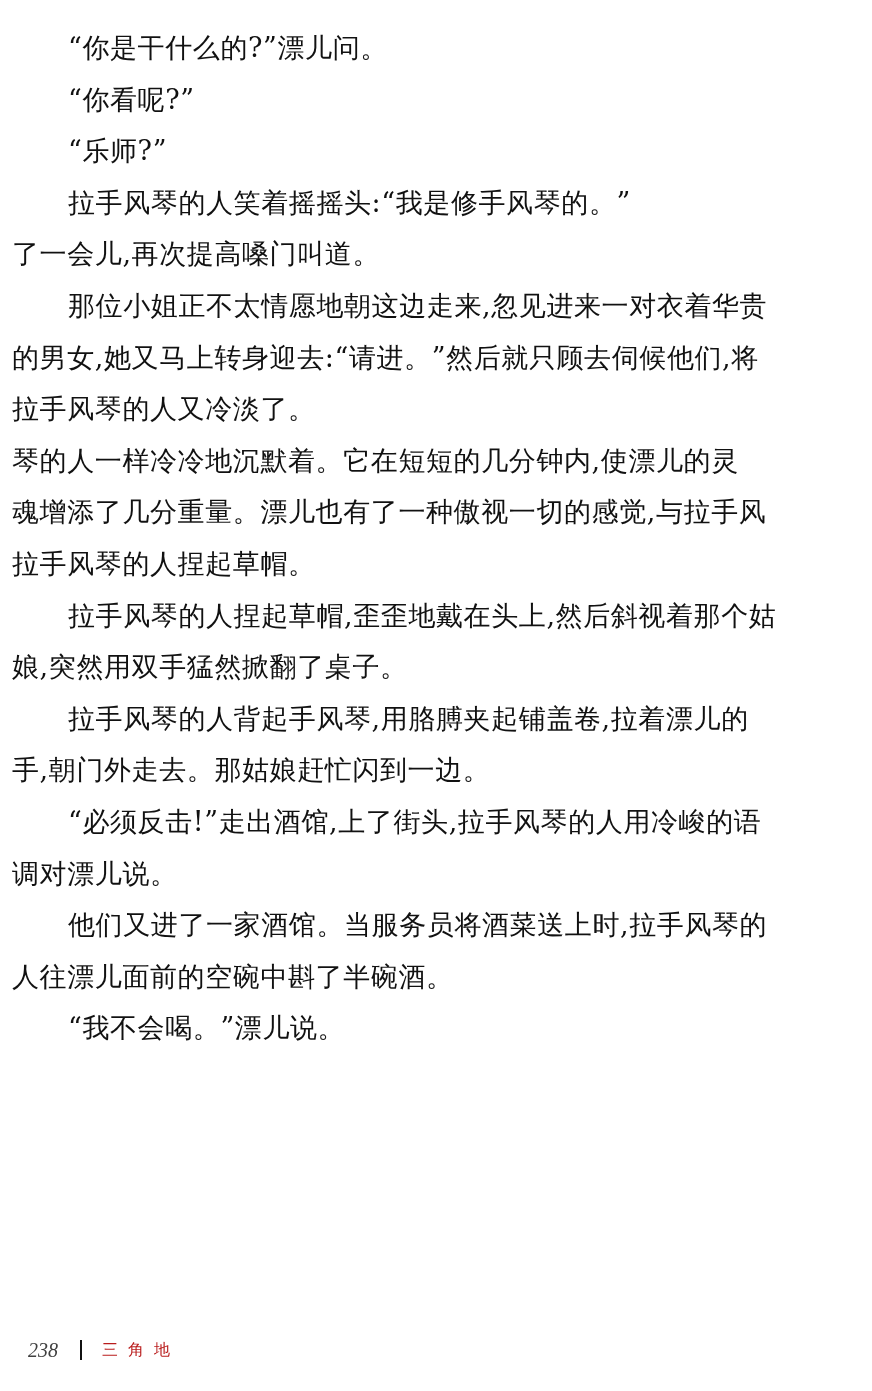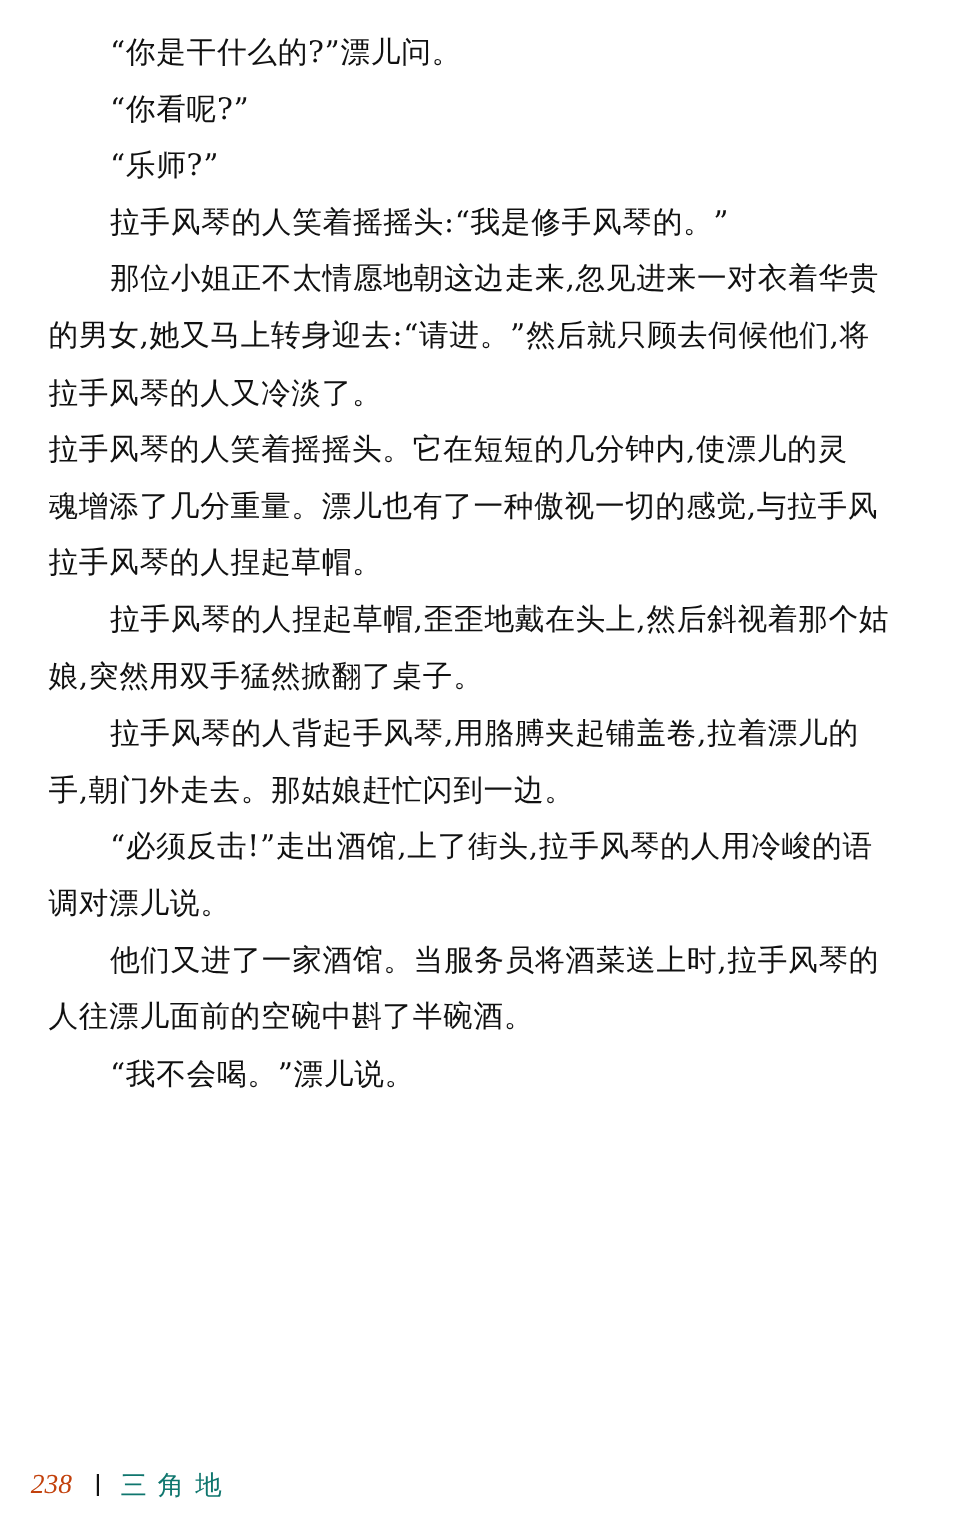--- a/index.html
+++ b/index.html
@@ -1,38 +1,39 @@
 <!DOCTYPE html>
 <html><head>
 <meta charset="utf-8">
 <style>
   html, body { margin:0; padding:0; background:#ffffff; }
   body { width:872px; height:1391px; position:relative; overflow:hidden;
          font-family: "DejaVu Serif", "Liberation Serif", serif; color:#111; }
-  .page { position:absolute; left:44px; top:22px; width:816px; }
+  .page { position:absolute; left:12px; top:22px; width:816px; }
   .line { height:51.6px; line-height:51.6px; font-size:27px; white-space:nowrap;
           letter-spacing:0.6px; }
   .line.indent { padding-left:56px; }
   .footer { position:absolute; left:28px; top:1330px; height:40px; display:flex; align-items:center; }
-  .pagenum { font-family:"Liberation Serif", serif; font-style:italic; font-size:25px; color:#c2410c; }
+  .pagenum { font-family:"Liberation Serif", serif; font-style:italic; font-size:20px; color:#404040; }
   .sep { display:inline-block; width:2px; height:20px; background:#111; margin:0 20px 0 22px; }
-  .booktitle { font-family:Liberation Sans, sans-serif; font-size:24px; letter-spacing:10px; color:#0f766e; }
+  .booktitle { font-family:Liberation Sans, sans-serif; font-size:16px; letter-spacing:10px; color:#b91c1c; }
 </style>
 </head>
 <body>
 
 <div class="page">
   <div class="line indent">“你是干什么的?”漂儿问。</div>
   <div class="line indent">“你看呢?”</div>
   <div class="line indent">“乐师?”</div>
   <div class="line indent">拉手风琴的人笑着摇摇头:“我是修手风琴的。”</div>
+  <div class="line">了一会儿,再次提高嗓门叫道。</div>
   <div class="line indent">那位小姐正不太情愿地朝这边走来,忽见进来一对衣着华贵</div>
   <div class="line">的男女,她又马上转身迎去:“请进。”然后就只顾去伺候他们,将</div>
   <div class="line">拉手风琴的人又冷淡了。</div>
-  <div class="line">拉手风琴的人笑着摇摇头。它在短短的几分钟内,使漂儿的灵</div>
+  <div class="line">琴的人一样冷冷地沉默着。它在短短的几分钟内,使漂儿的灵</div>
   <div class="line">魂增添了几分重量。漂儿也有了一种傲视一切的感觉,与拉手风</div>
   <div class="line">拉手风琴的人捏起草帽。</div>
   <div class="line indent">拉手风琴的人捏起草帽,歪歪地戴在头上,然后斜视着那个姑</div>
   <div class="line">娘,突然用双手猛然掀翻了桌子。</div>
   <div class="line indent">拉手风琴的人背起手风琴,用胳膊夹起铺盖卷,拉着漂儿的</div>
   <div class="line">手,朝门外走去。那姑娘赶忙闪到一边。</div>
   <div class="line indent">“必须反击!”走出酒馆,上了街头,拉手风琴的人用冷峻的语</div>
   <div class="line">调对漂儿说。</div>
   <div class="line indent">他们又进了一家酒馆。当服务员将酒菜送上时,拉手风琴的</div>
   <div class="line">人往漂儿面前的空碗中斟了半碗酒。</div>

